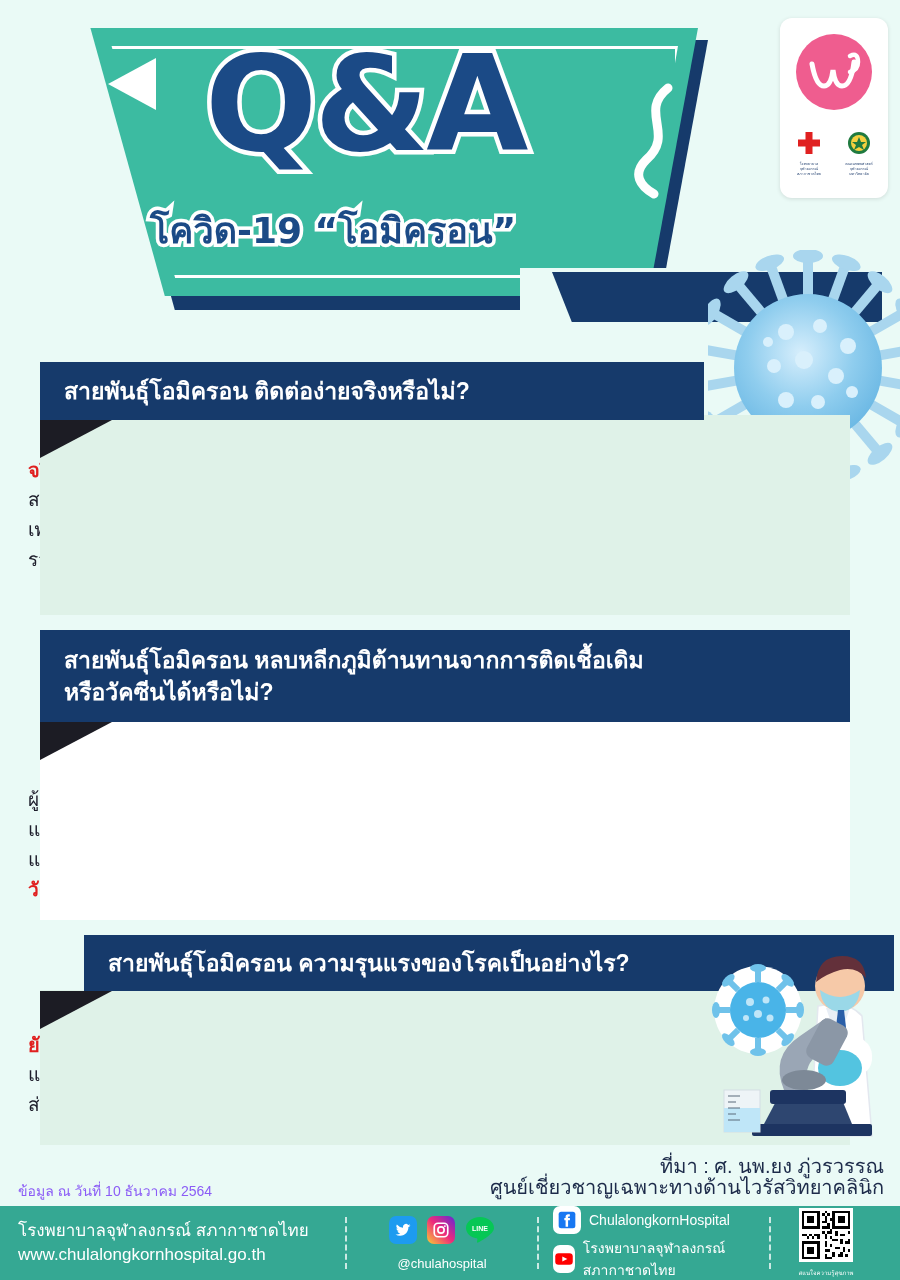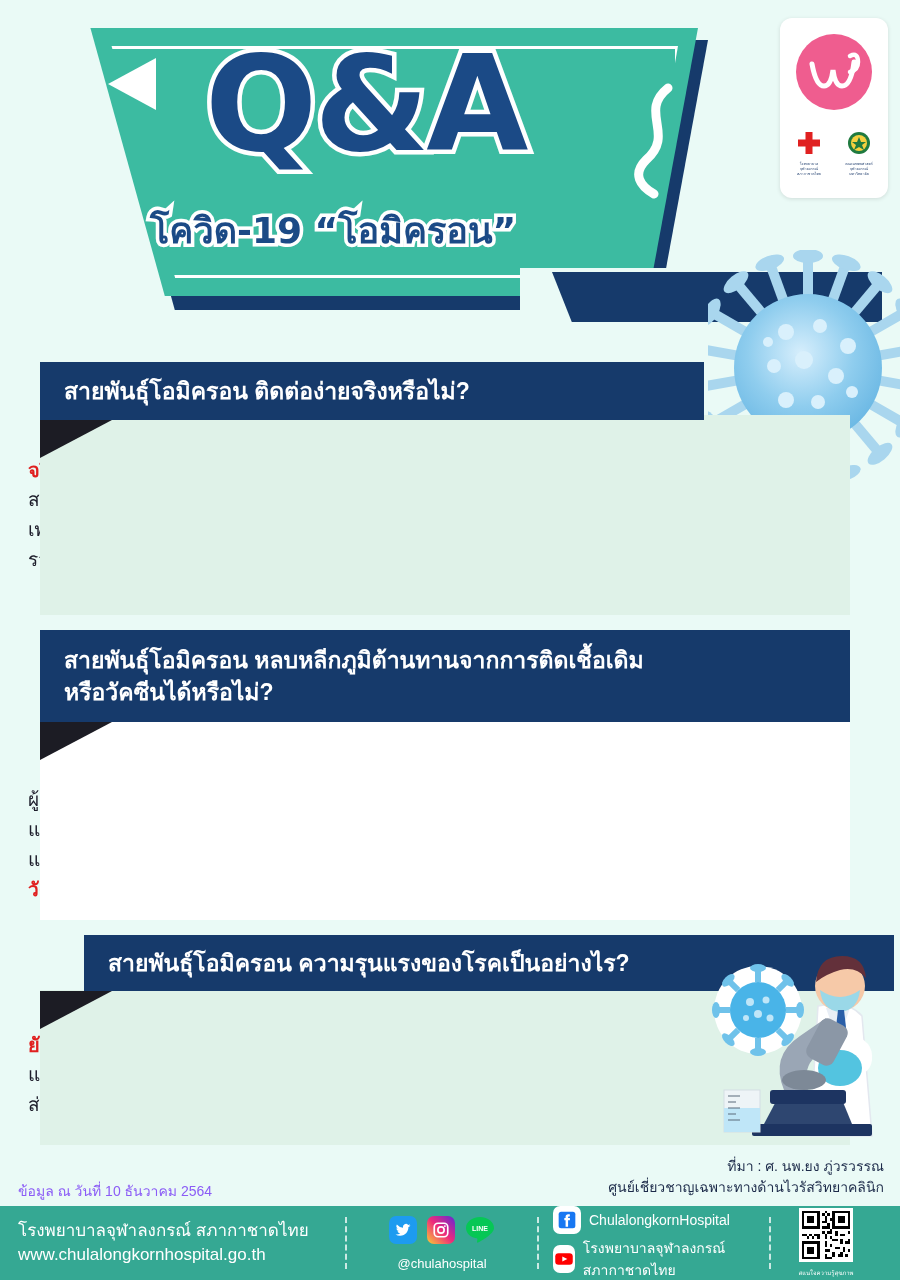--- a/index.html
+++ b/index.html
@@ -115,21 +115,21 @@
   .ans { position:absolute; left:28px; }
   .ans-line { font-size:19px; line-height:30px; color:#1d1d2b; white-space:nowrap; }
   .ans-label { font-size:20px; line-height:30px; color:#e02020; font-weight:bold; }
   .ans-bold { font-weight:bold; }
   .ans-red { color:#e02020; font-weight:bold; }
 
   
   #source-note {
     position:absolute; right:16px; top:1156px;
     text-align:right; color:#1d2b4a;
-    font-size:14px; line-height:21px;
+    font-size:20px; line-height:21px;
   }
   #data-date {
     position:absolute; left:18px; top:1180px;
     color:#8b5cf6; font-size:14px;
   }
   #footer-bar {
     position:absolute; left:0; top:1206px; width:900px; height:74px;
     background:#35a893; color:#ffffff;
     display:flex; align-items:center;
   }

